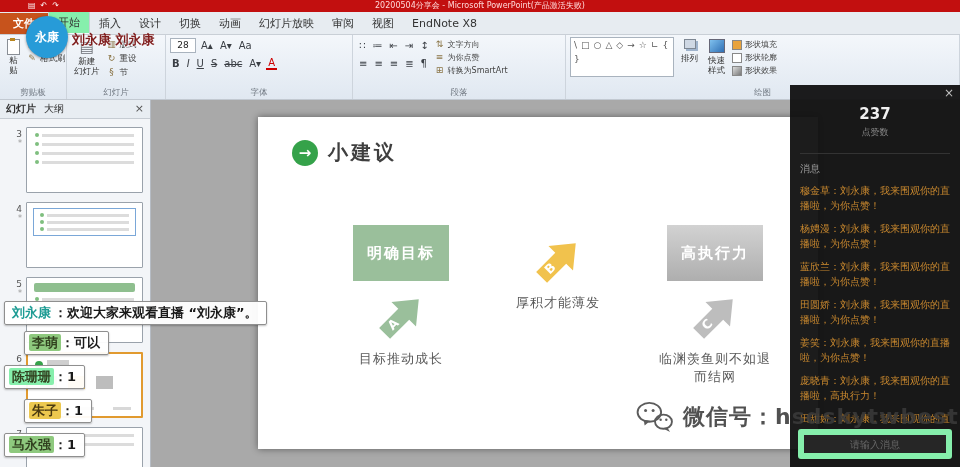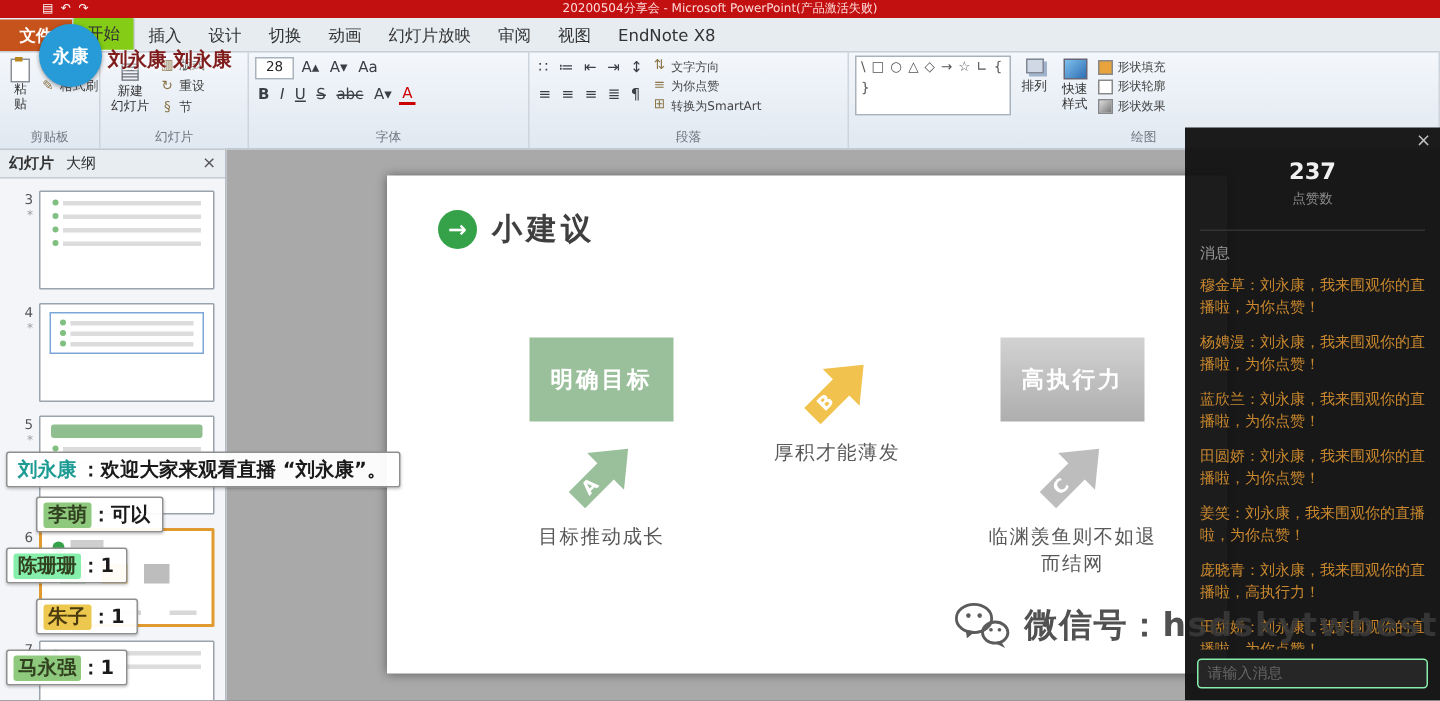--- a/index.html
+++ b/index.html
@@ -10,21 +10,21 @@
   .titlebar{position:absolute;left:0;top:0;width:960px;height:12px;background:#c20f0f;z-index:5;}
   .titlebar .title{display:block;text-align:center;font-size:8px;line-height:12px;color:#ffd9d9;}
   .qat{position:absolute;left:28px;top:0;display:flex;gap:5px;color:#fff;font-size:8px;line-height:12px;}
   .qat span{cursor:default;}
 
   
   .tabrow{position:absolute;left:0;top:12px;width:960px;height:22px;background:#e7ecf1;
           border-bottom:1px solid #c9cfd6;display:flex;align-items:flex-end;z-index:4;}
   .tab{font-size:11px;color:#333;padding:3px 9px;line-height:15px;white-space:nowrap;cursor:default;}
   .tab-file{background:#c7531c;color:#fff;font-weight:bold;padding:3px 13px;}
-  .tab.active{background:#84cc16;border:1px solid #c9cfd6;border-bottom-color:#f6f9fc;border-radius:2px 2px 0 0;}
+  .tab.active{background:#86efac;border:1px solid #c9cfd6;border-bottom-color:#f6f9fc;border-radius:2px 2px 0 0;}
 
   
   .ribbon{position:absolute;left:0;top:34px;width:960px;height:65px;display:flex;
           background:linear-gradient(#f4f7fb,#e0e8f1);border-bottom:1px solid #c2c9d1;z-index:3;}
   .rgroup{position:relative;border-right:1px solid #cdd4dc;display:flex;flex-direction:column;flex:none;}
   .rbody{flex:1;display:flex;padding:3px 4px 0;gap:4px;align-items:flex-start;}
   .rlabel{height:13px;text-align:center;font-size:8.5px;color:#6f7780;line-height:12px;}
   .btn-big{display:flex;flex-direction:column;align-items:center;justify-content:flex-start;
            padding:2px 3px;border-radius:2px;color:#333;text-align:center;cursor:default;}
   .btn-big .bic{font-size:15px;line-height:17px;color:#6b6f75;}
@@ -99,22 +99,22 @@
         z-index:30;display:flex;flex-direction:column;}
   .chat-close{position:absolute;top:1px;right:6px;color:#c0c0c0;font-size:12px;cursor:default;}
   .stats{display:flex;margin-top:20px;flex:none;}
   .stat{flex:1;text-align:center;}
   .stat-num{font-size:15px;font-weight:bold;color:#f0f0f0;}
   .stat-label{font-size:9px;color:#8a8a8a;margin-top:3px;}
   .chat-divider{height:1px;background:#333;margin:14px 10px 0;}
   .msgs-label{font-size:10px;color:#9a9a9a;margin:8px 0 7px 10px;flex:none;}
   .cmsgs{flex:1;overflow:hidden;padding:0 10px;}
   .cmsg{font-size:10px;color:#c9882e;line-height:1.5;margin-bottom:8px;}
-  .chat-input{margin:6px 8px 8px;height:18px;background:#262626;border:1px solid #86efac;border-radius:3px;
-              color:#cccccc;font-size:10px;padding:0 6px;outline:none;flex:none;}
+  .chat-input{margin:6px 8px 8px;height:18px;background:#262626;border:6px solid #86efac;border-radius:3px;
+              color:#cccccc;font-size:10px;padding:0 6px;outline:none;flex:none;text-align:center;}
   .chat-input::placeholder{color:#666;}
 
   
   .avatar{position:absolute;left:26px;top:16px;width:42px;height:42px;border-radius:50%;background:#279bd8;
           color:#fff;display:flex;align-items:center;justify-content:center;font-size:12px;font-weight:bold;
           z-index:40;box-shadow:0 1px 3px rgba(0,0,0,.4);}
   .streamer{position:absolute;left:72px;top:31px;font-size:13px;font-weight:bold;color:#7f1d1d;z-index:40;
             text-shadow:0 1px 2px rgba(255,255,255,.85);}
   .omsg{position:absolute;z-index:40;background:rgba(255,255,255,.95);border:1px solid #8f8f8f;
         padding:2px 8px 2px 4px;font-size:13px;font-weight:bold;color:#1a1a1a;white-space:nowrap;

